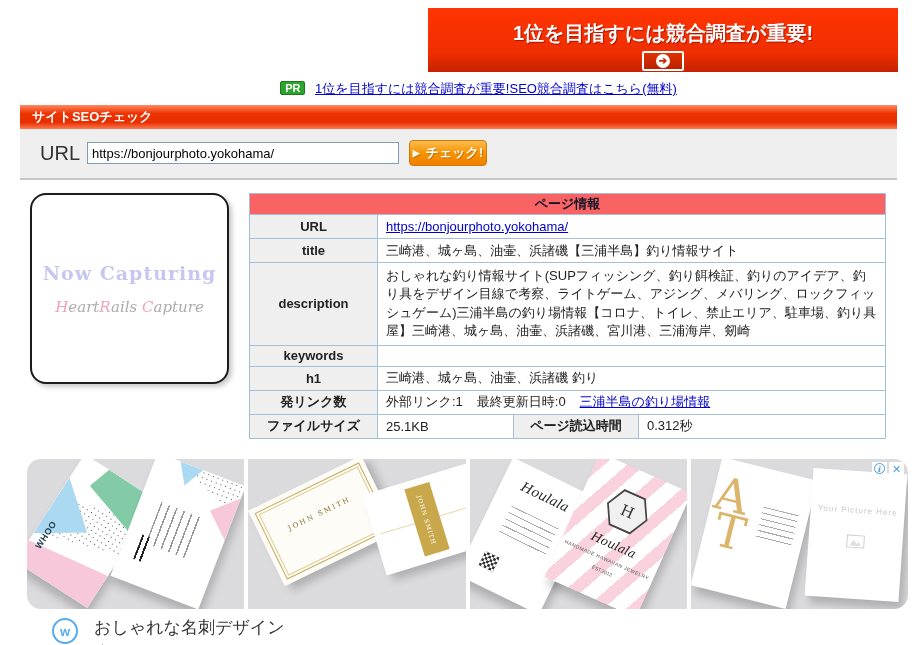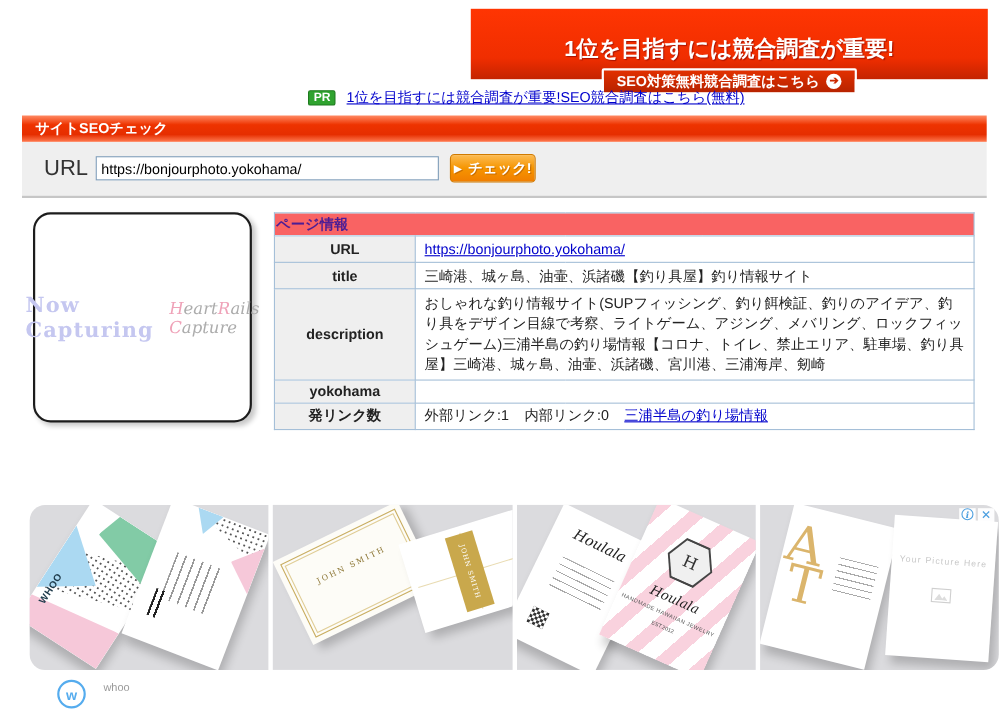--- a/index.html
+++ b/index.html
@@ -11,21 +11,21 @@
   .logo { position:absolute; left:25px; top:8px; }
   .logo-title { font-size:37px; font-weight:bold; letter-spacing:1px; line-height:1.1;
     font-family:"DejaVu Sans", sans-serif; }
   .logo-p1 { color:#F5821F; }
   .logo-p2 { color:#F9A64F; }
   .logo-sub { font-size:15px; color:#111; margin-top:2px; }
 
   
   .banner { position:absolute; left:428px; top:8px; width:470px; height:64px;
     background:linear-gradient(#FF3502, #F02E00 70%, #C42300); text-align:center; cursor:pointer; }
-  .banner-headline { color:#fff; font-weight:bold; font-size:20px; margin-top:23px;
+  .banner-headline { color:#fff; font-weight:bold; font-size:20px; margin-top:12px;
     text-shadow:1px 1px 1px rgba(120,0,0,.6); }
   .banner-btn { display:inline-flex; align-items:center; gap:6px; margin-top:4px;
     border:2px solid #fff; border-radius:2px; background:linear-gradient(#E23000,#B72300);
     color:#fff; font-size:13px; font-weight:bold; padding:1px 12px; }
   .banner-arrow { display:inline-block; width:14px; height:14px; border-radius:50%;
     background:#fff; color:#CC2800; font-size:10px; line-height:14px; font-weight:bold; }
 
   
   .pr-line { position:absolute; left:0; top:80px; width:915px; text-align:center; font-size:13px;margin-left:21px; }
   .pr-badge { display:inline-block; background:#2FA32F; border:1px solid #1E7A1E; color:#fff;
@@ -46,33 +46,33 @@
   .check-btn { position:absolute; left:389px; top:11px; width:78px; height:26px;
     background:linear-gradient(#FCBB52, #F69500 50%, #F07E00);
     border:1px solid #D07A00; border-radius:4px; color:#fff; font-weight:bold; font-size:13px;
     display:flex; align-items:center; justify-content:center; gap:6px; cursor:pointer;
     text-shadow:1px 1px 0 rgba(160,80,0,.5); }
   .play-icon { font-size:9px; }
 
   
   .capture { position:absolute; left:30px; top:193px; width:199px; height:191px;
     background:#fff; border:2px solid #1C1C1C; border-radius:16px;
-    box-shadow:3px 3px 5px #C9C9C9; display:flex; flex-direction:row;
+    box-shadow:3px 3px 5px #C9C9C9; display:flex; flex-direction:column;
     align-items:center; justify-content:center; gap:14px; }
   .cap-line1 { font-family:"DejaVu Serif", serif; font-weight:bold; font-size:19px;
     color:#C5C7F0; letter-spacing:1px; }
   .cap-line2 { font-family:"DejaVu Serif", serif; font-style:italic; font-size:15px; color:#ACACAC; }
   .cap-pink { color:#EFA2B8; }
 
   
   .info-table { position:absolute; left:249px; top:193px; width:637px;
     border-collapse:collapse; font-size:13px; table-layout:fixed; }
   .info-table td { border:1px solid #A5BFD8; padding:2px 8px; color:#222; background:#fff;
     vertical-align:middle; overflow:hidden; }
-  .info-table td.thead { background:#F96363; color:#4c1d95; font-weight:bold; 
+  .info-table td.thead { background:#F96363; color:#0f172a; font-weight:bold; text-align:center;
     height:21px; padding:1px; }
   .info-table td.lbl { background:#EFEFEF; font-weight:bold; text-align:center; padding:2px 2px; }
   .row-std td { height:24px; }
   .row-kw td { height:21px; }
   .desc-cell { line-height:1.42; padding-top:4px !important; padding-bottom:4px !important; }
   .tbl-link { color:#0000CC; text-decoration:underline; cursor:pointer; }
   .ol-part { margin-right:14px; }
 
   
   .ads { position:absolute; left:27px; top:459px; width:881px; height:150px; display:flex; gap:4px; }
@@ -182,21 +182,20 @@
 </style>
 </head>
 <body>
 
 <div class="logo">
 </div>
 
 <div class="banner">
   <div class="banner-headline">1位を目指すには競合調査が重要!</div>
   <div class="banner-btn">
-    <span>SEO対策無料競合調査はこちら</span>
     <span class="banner-arrow">➔</span>
   </div>
 </div>
 
 <div class="pr-line">
   <span class="pr-badge">PR</span>
   <span class="pr-link">1位を目指すには競合調査が重要!SEO競合調査はこちら(無料)</span>
 </div>
 
 <div class="section-bar">
@@ -227,35 +226,45 @@
   <tbody>
       <tr>
         <td class="thead" colspan="4">ページ情報</td>
       </tr>
   <tr class="row-std">
     <td class="lbl">URL</td>
     <td colspan="3"><span class="tbl-link">https://bonjourphoto.yokohama/</span></td>
   </tr>
   <tr class="row-std">
     <td class="lbl">title</td>
-    <td colspan="3">三崎港、城ヶ島、油壷、浜諸磯【釣り具屋】釣り情報サイト</td>
+    <td colspan="3">三崎港、城ヶ島、油壷、浜諸磯【三浦半島】釣り情報サイト</td>
   </tr>
   <tr>
     <td class="lbl">description</td>
     <td colspan="3" class="desc-cell">おしゃれな釣り情報サイト(SUPフィッシング、釣り餌検証、釣りのアイデア、釣り具をデザイン目線で考察、ライトゲーム、アジング、メバリング、ロックフィッシュゲーム)三浦半島の釣り場情報【コロナ、トイレ、禁止エリア、駐車場、釣り具屋】三崎港、城ヶ島、油壷、浜諸磯、宮川港、三浦海岸、剱崎</td>
   </tr>
   <tr class="row-kw">
-    <td class="lbl">yokohama</td>
+    <td class="lbl">keywords</td>
     <td colspan="3"></td>
+  </tr>
+  <tr class="row-std">
+    <td class="lbl">h1</td>
+    <td colspan="3">三崎港、城ヶ島、油壷、浜諸磯 釣り</td>
   </tr>
   <tr class="row-std">
     <td class="lbl">発リンク数</td>
     <td colspan="3">
-      <span class="ol-part">外部リンク:1</span><span class="ol-part">内部リンク:0</span><span class="tbl-link">三浦半島の釣り場情報</span>
+      <span class="ol-part">外部リンク:1</span><span class="ol-part">最終更新日時:0</span><span class="tbl-link">三浦半島の釣り場情報</span>
     </td>
+  </tr>
+  <tr class="row-std">
+    <td class="lbl">ファイルサイズ</td>
+    <td>25.1KB</td>
+    <td class="lbl">ページ読込時間</td>
+    <td>0.312秒</td>
   </tr>
 </tbody>
   </table>
 
 <div class="ads">
   <div class="ad-panel">
     <div class="card p1a">
       <div class="p1a-dots"></div>
       <div class="p1a-green"></div>
       <div class="p1a-blue"></div>
@@ -310,15 +319,16 @@
     <div class="ad-ctrl">
       <span class="ad-info"><i>i</i></span>
       <span class="ad-close">✕</span>
     </div>
   </div>
 </div>
 
 <div class="ad-caption">
   <div class="whoo-logo">w</div>
   <div>
+    <div class="cap-title">おしゃれな名刺デザイン</div>
     <div class="cap-sub">whoo</div>
   </div>
 </div>
 
 </body></html>

